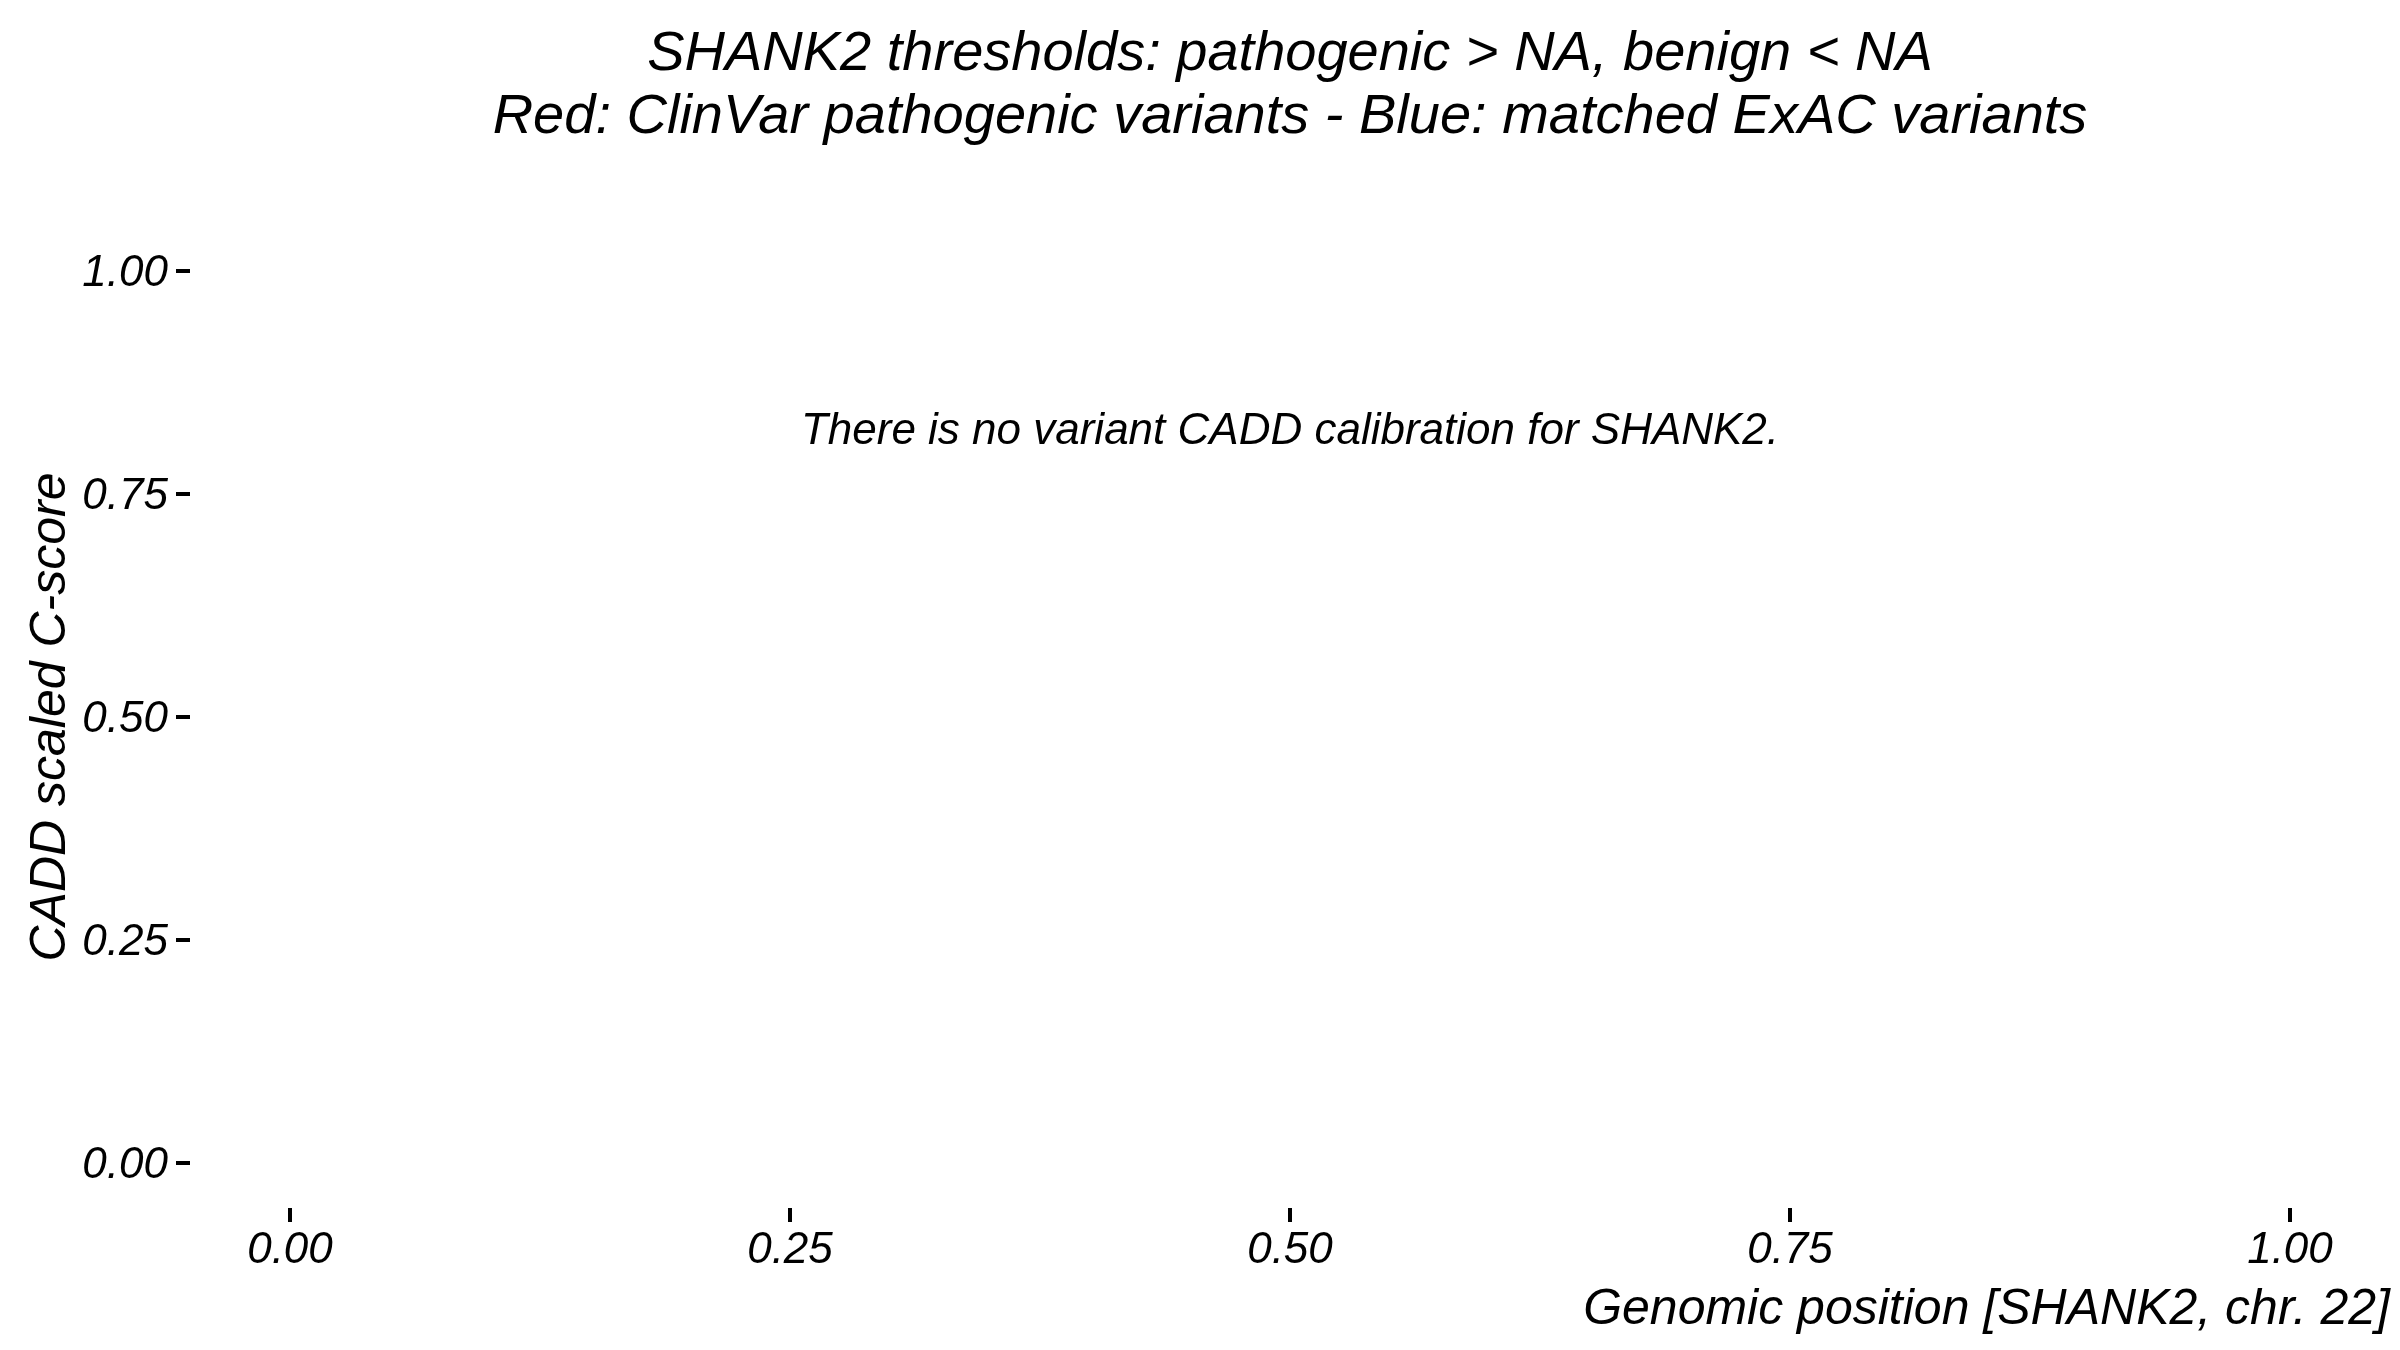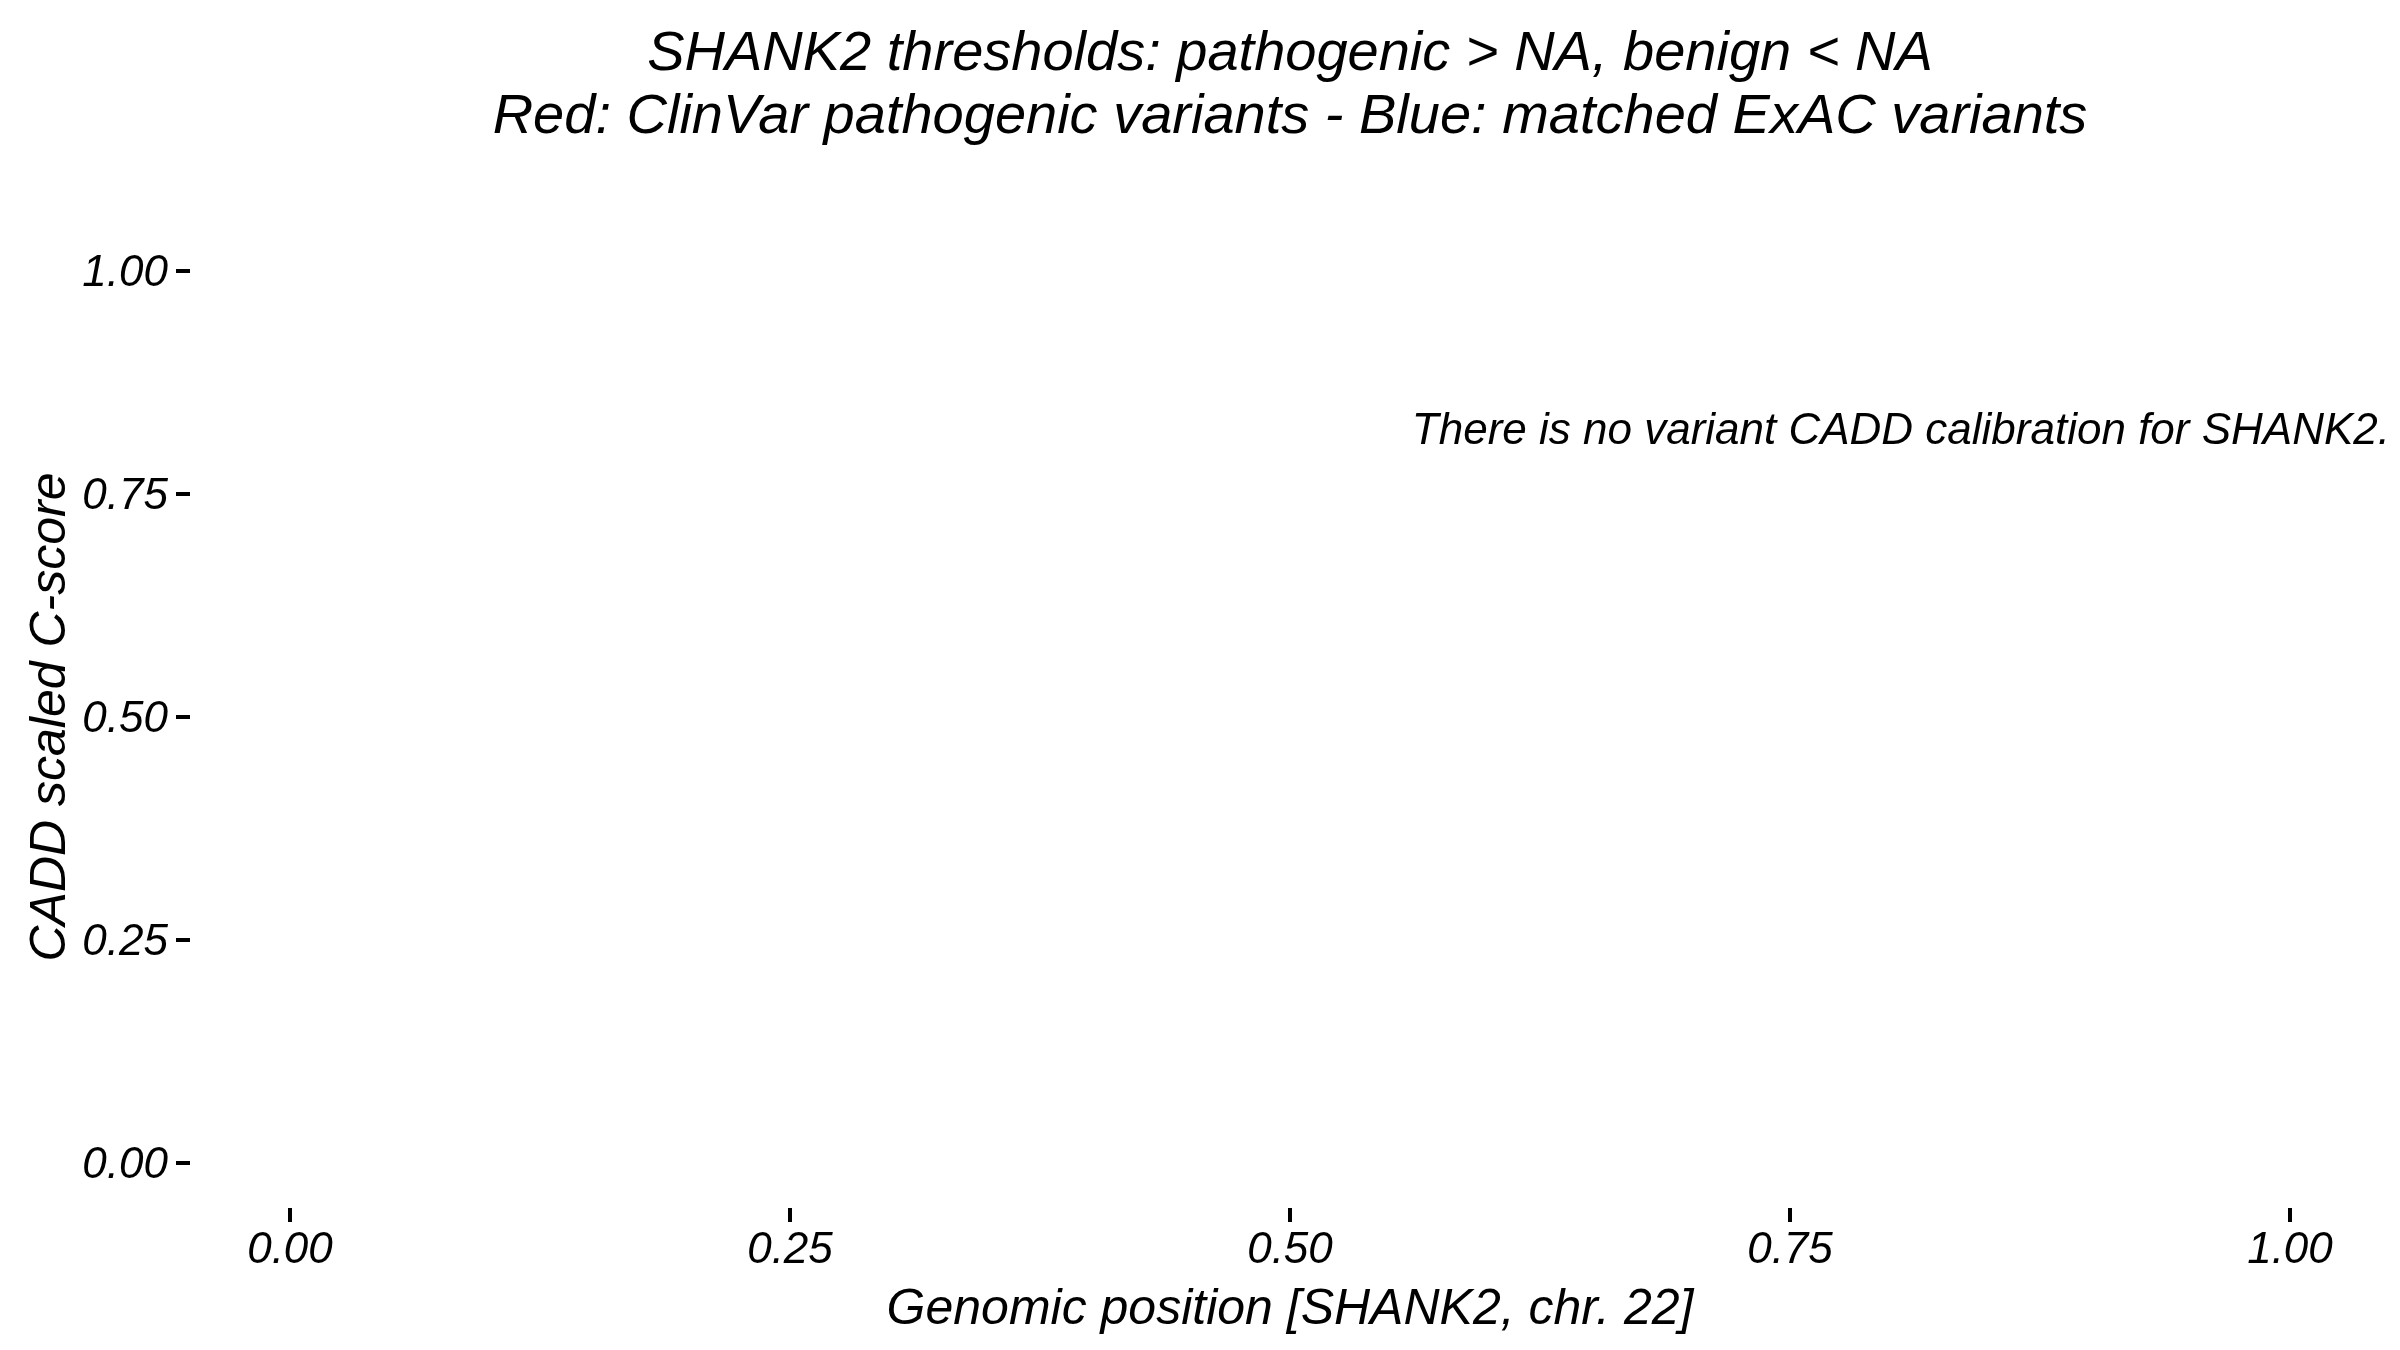--- a/index.html
+++ b/index.html
@@ -26,21 +26,21 @@
     font-size: 56px;
     line-height: 63px;
     font-weight: 400;
     color: #000000;
   }
   .annotation-block {
     position: absolute;
     left: 190px;
     top: 396px;
     width: 2200px;
-    text-align: right;
+    text-align: center;
     font-size: 44px;
     line-height: 66px;
     color: #000000;
   }
   .plot-panel {
     position: absolute;
     left: 190px;
     top: 226px;
     width: 2200px;
     height: 982px;
@@ -78,21 +78,21 @@
     font-size: 44px;
     line-height: 44px;
     color: #000000;
     white-space: nowrap;
   }
   .x-axis-title {
     position: absolute;
     left: 190px;
     top: 1281px;
     width: 2200px;
-    text-align: center;
+    text-align: right;
     font-size: 50px;
     line-height: 52px;
     color: #000000;
   }
   .y-axis-title {
     position: absolute;
     left: 48px;
     top: 717px;
     transform: translate(-50%, -50%) rotate(-90deg);
     transform-origin: center center;

